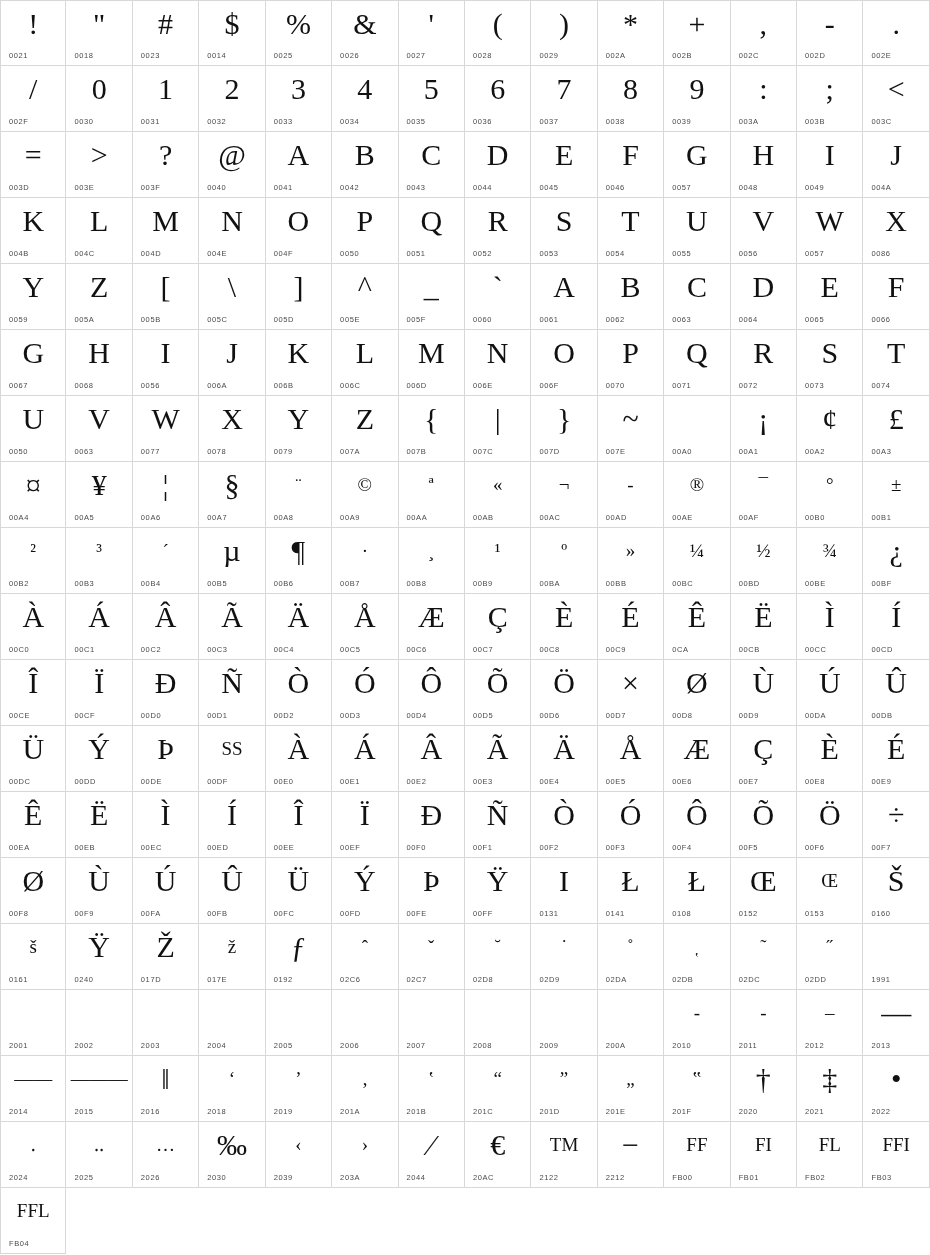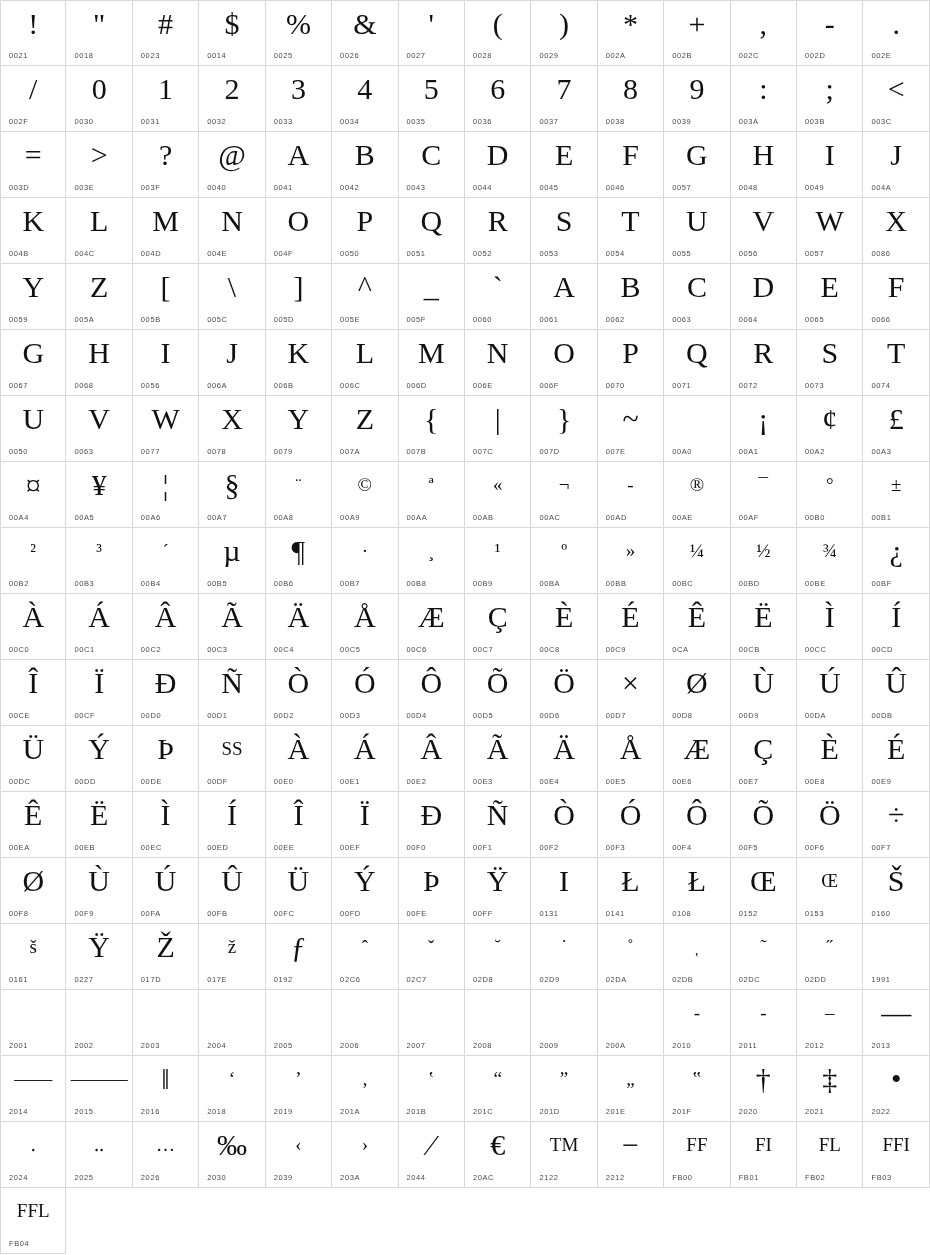--- a/index.html
+++ b/index.html
@@ -854,21 +854,21 @@
     <div class="cell">
       <div class="glyph">Š</div>
       <div class="code">0160</div>
     </div>
     <div class="cell">
       <div class="glyph small">š</div>
       <div class="code">0161</div>
     </div>
     <div class="cell">
       <div class="glyph">Ÿ</div>
-      <div class="code">0227</div>
+      <div class="code">0240</div>
     </div>
     <div class="cell">
       <div class="glyph">Ž</div>
       <div class="code">017D</div>
     </div>
     <div class="cell">
       <div class="glyph small">ž</div>
       <div class="code">017E</div>
     </div>
     <div class="cell">

